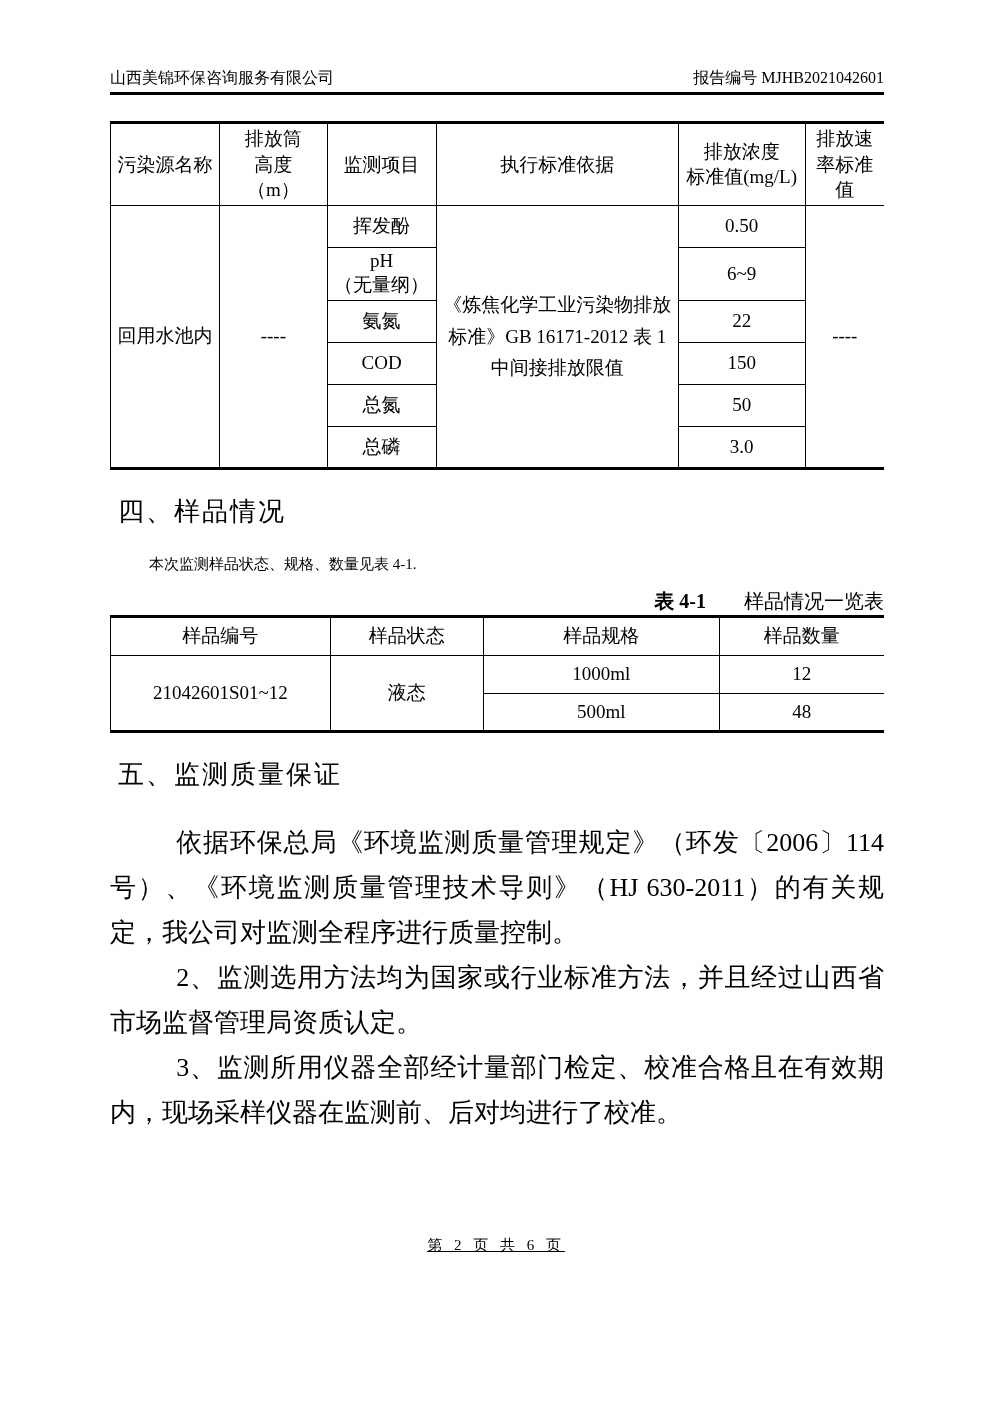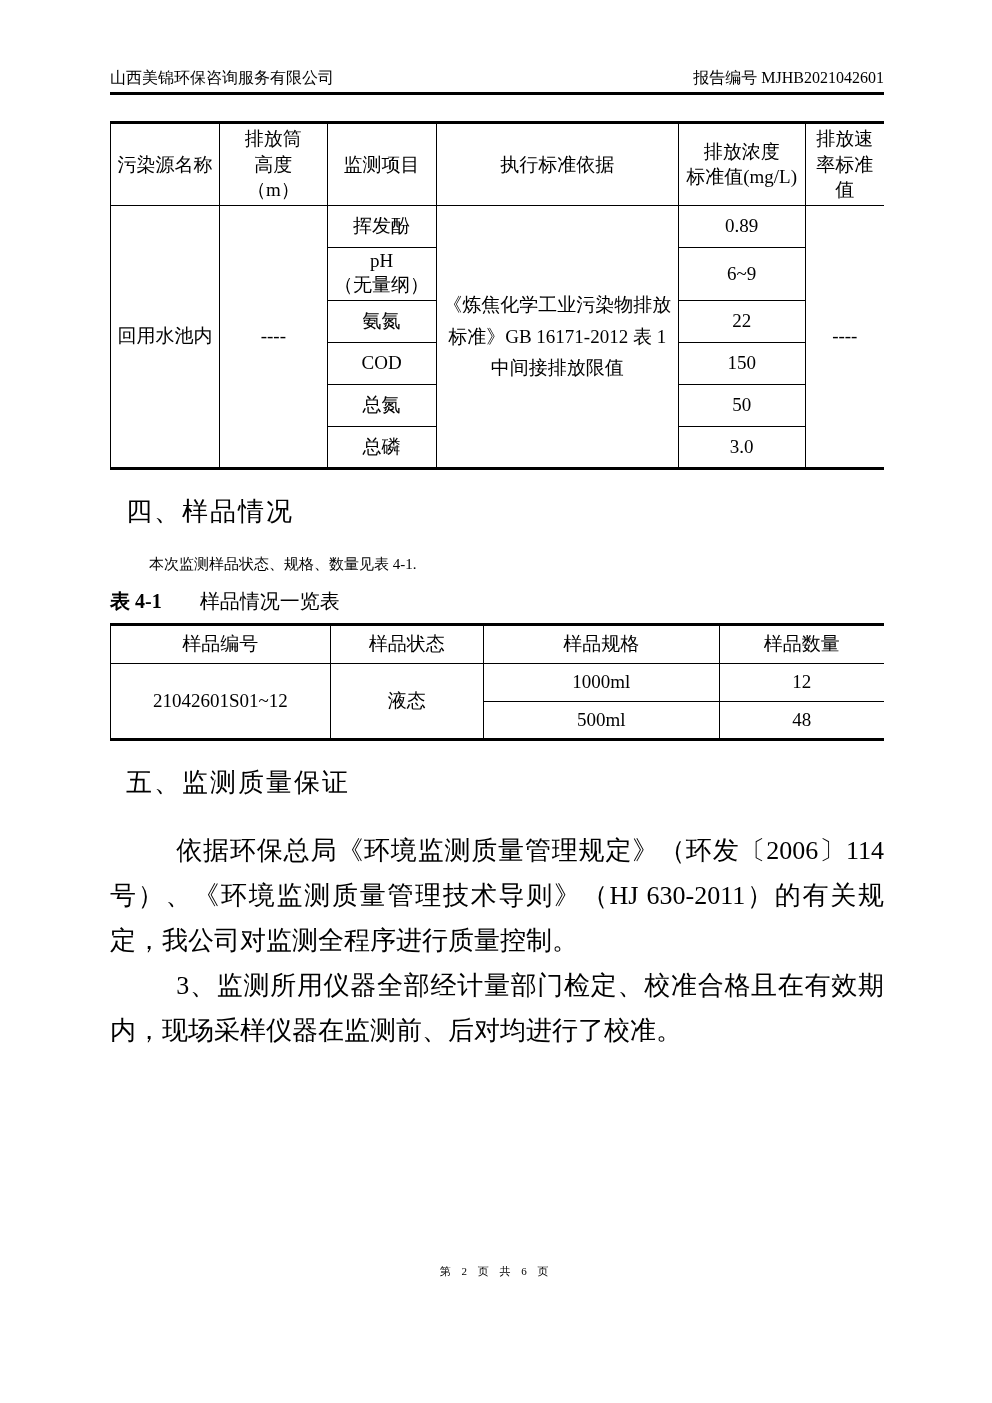--- a/index.html
+++ b/index.html
@@ -47,61 +47,62 @@
     padding: 2px 4px;
   }
   .grid-table th:last-child, .grid-table td:last-child { border-right: none; }
 
   .standards-table { margin-top: 26px; }
   .standards-table thead th { height: 81px; line-height: 1.35; }
   .standards-table tbody td { height: 42px; }
   .pre { white-space: pre-line; }
   .basis-cell { padding: 4px 20px; line-height: 1.65; }
 
-  .samples-table { margin-top: 8px; }
+  .samples-table { }
   .samples-table thead th { height: 39px; }
   .samples-table tbody td { height: 38px; }
 
   
   .section-title {
-    margin: 24px 0 0 16px;
+    margin: 24px 0 0 8px;
     font-size: 26px;
     font-weight: normal;
     letter-spacing: 2px;
   }
   .intro {
     margin: 26px 0 0 0;
     font-size: 15px;
     text-indent: 2.6em;
   }
   .table-caption {
     margin-top: 14px;
-    text-align: left;
+    text-align: right;
     font-size: 20px;
   }
   .table-caption .cap-label { font-weight: bold; margin-right: 1.9em; }
 
   .paras { margin-top: 28px; }
   .para {
     margin: 0;
     font-size: 26px;
     line-height: 45px;
     text-align: justify;
     text-indent: 2.55em;
   }
 
   
   .page-footer {
     position: absolute;
     left: 0;
-    top: 1264px;
+    top: 1236px;
     width: 100%;
     text-align: center;
-    font-size: 11px;
+    font-size: 15px;
     letter-spacing: 4px;
+    text-decoration: underline;
   }
 </style>
 </head>
 <body>
 
 <div class="page">
   <div class="content">
 
     <div class="doc-header">
       <span>山西美锦环保咨询服务有限公司</span>
@@ -132,21 +133,21 @@
 率标准
 值</th>
         </tr>
       </thead>
       <tbody>
         <tr>
           <td rowspan="6">回用水池内</td>
           <td rowspan="6">----</td>
           <td class="pre">挥发酚</td>
           <td rowspan="6" class="basis-cell">《炼焦化学工业污染物排放标准》GB 16171-2012 表 1 中间接排放限值</td>
-          <td>0.89</td>
+          <td>0.50</td>
           <td rowspan="6">----</td>
         </tr>
         <tr>
           <td class="pre">pH
 （无量纲）</td>
           <td>6~9</td>
         </tr>
         <tr>
           <td class="pre">氨氮</td>
           <td>22</td>
@@ -200,19 +201,20 @@
           <td>500ml</td>
           <td>48</td>
         </tr>
       </tbody>
     </table>
 
     <h2 class="section-title">五、监测质量保证</h2>
 
     <div class="paras">
       <p class="para">依据环保总局《环境监测质量管理规定》（环发〔2006〕114 号）、《环境监测质量管理技术导则》（HJ 630-2011）的有关规定，我公司对监测全程序进行质量控制。</p>
+      <p class="para">2、监测选用方法均为国家或行业标准方法，并且经过山西省市场监督管理局资质认定。</p>
       <p class="para">3、监测所用仪器全部经计量部门检定、校准合格且在有效期内，现场采样仪器在监测前、后对均进行了校准。</p>
     </div>
 
   </div>
 
   <div class="page-footer">第 2 页 共 6 页</div>
 </div>
 
 </body></html>

